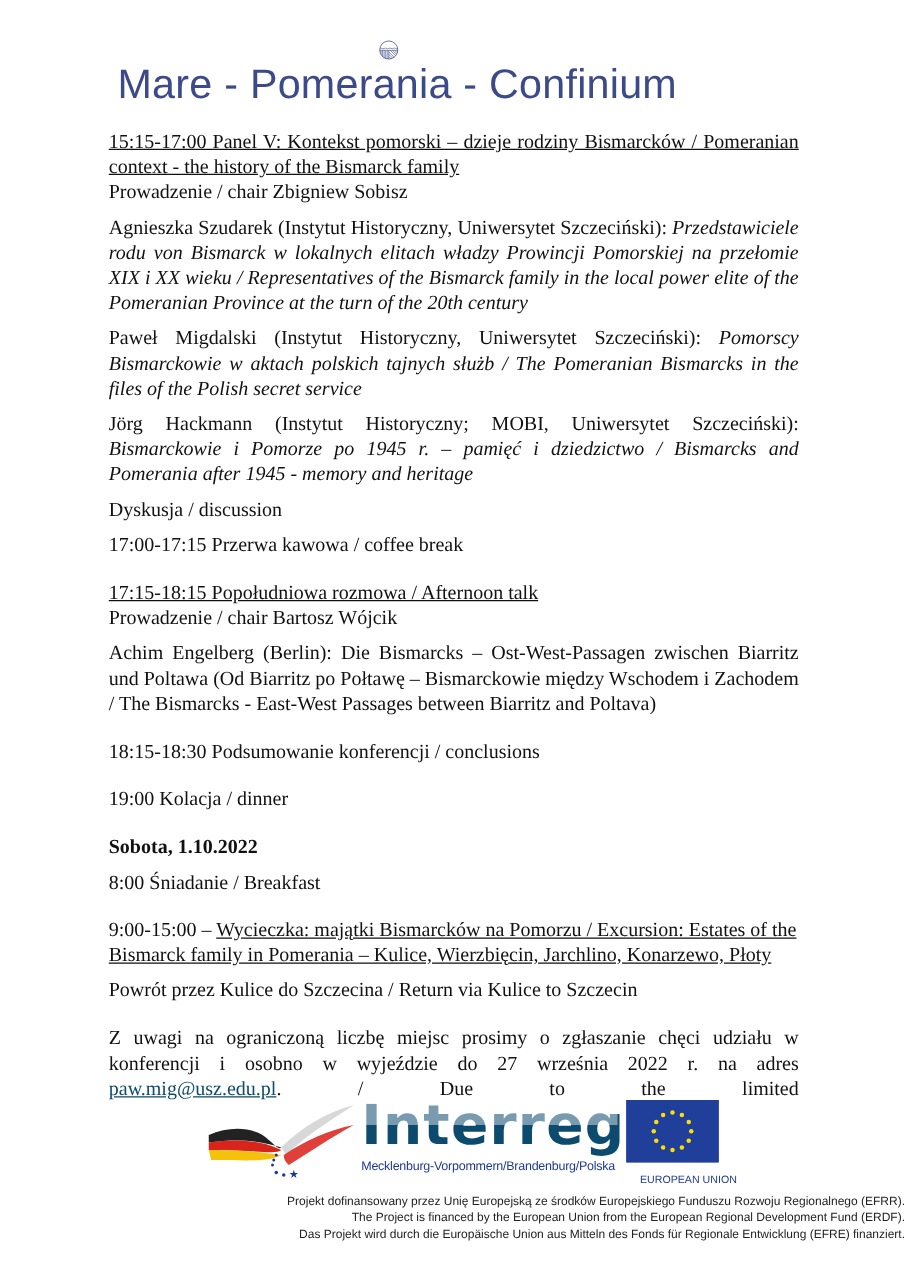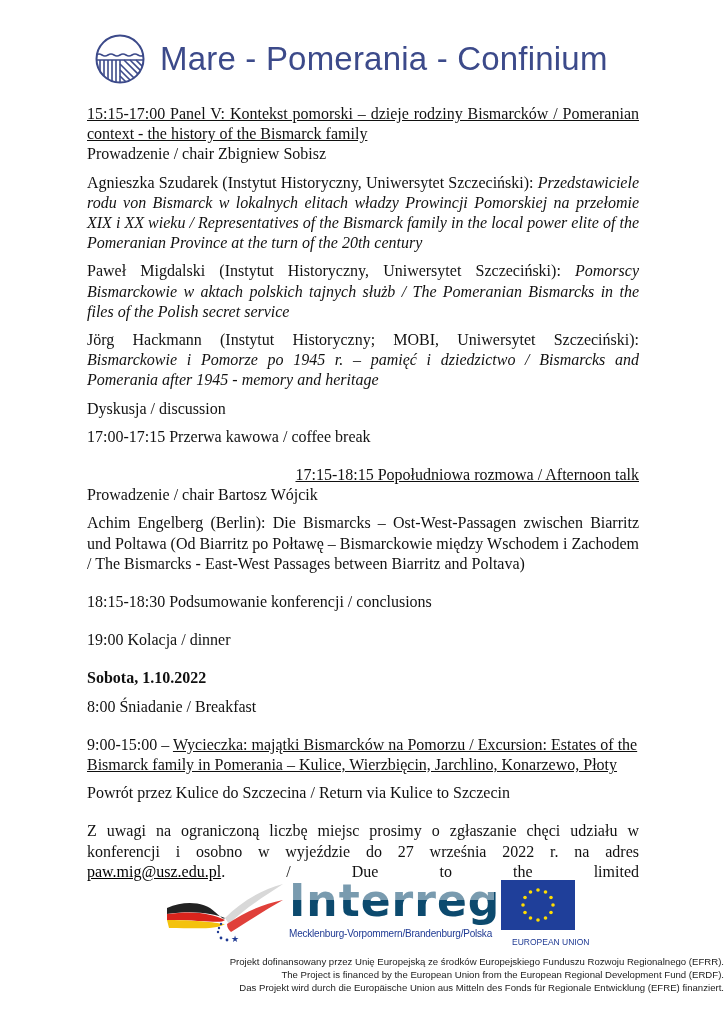--- a/index.html
+++ b/index.html
@@ -1,30 +1,30 @@
 <!DOCTYPE html>
 <html><head>
   <meta charset="utf-8">
   <style>
     * { box-sizing: border-box; margin: 0; padding: 0; }
     html, body { width: 724px; height: 1024px; background: #ffffff; overflow: hidden; }
     body { position: relative; font-family: "Liberation Serif", serif; color: #111; }
 
-    .header { position: absolute; left: 94px; top: 32px; height: 54px; display: flex; align-items: center; }
+    .header { position: absolute; left: 94px; top: 32px; height: 54px; display: flex; align-items: center; flex-direction: column; }
     .logo-icon { width: 52px; height: 52px; margin-right: 14px; }
     .logo-text { font-family: "Liberation Sans", sans-serif; font-size: 33px; color: #3c4a8a; letter-spacing: 0.2px; white-space: nowrap; }
 
     .content { position: absolute; left: 87px; top: 104px; width: 552px; font-size: 16px; line-height: 20.2px; }
     .p { margin-bottom: 8px; text-align: justify; }
     .u { text-decoration: underline; }
     .i { font-style: italic; }
     .b { font-weight: bold; }
     .nomb { margin-bottom: 0; }
     .gap-lg { margin-bottom: 18px; }
-    .link { color: #000000; text-decoration: underline; }
+    .link { color: #0c4a6e; text-decoration: underline; }
     .justify-last { text-align-last: justify; }
 
     .footer-logos { position: absolute; left: 165px; top: 878px; width: 410px; height: 66px; }
     .flag-swoosh { position: absolute; left: 0; top: 0; width: 120px; height: 66px; }
     .interreg { position: absolute; left: 124px; top: 0; width: 205px; height: 66px; }
     .interreg-word { font-family: "DejaVu Sans", sans-serif; font-weight: bold; font-size: 44px; color: #0c4a6e; letter-spacing: 1px; line-height: 46px; position: relative; }
     .interreg-word::after { content: ""; position: absolute; left: 0; right: 0; top: 0; height: 22px; background: rgba(255,255,255,0.45); }
     .interreg-sub { font-family: "Liberation Sans", sans-serif; font-size: 10px; color: #1f3a93; white-space: nowrap; margin-top: 4px; letter-spacing: -0.2px; }
     .eu { position: absolute; left: 336px; top: 2px; width: 74px; height: 64px; }
     .eu-flag { width: 74px; height: 50px; background: #1f3f9a; position: relative; }
@@ -73,21 +73,21 @@
   <div class="p">
     <span>Paweł Migdalski (Instytut Historyczny, Uniwersytet Szczeciński): </span><span class="i">Pomorscy Bismarckowie w aktach polskich tajnych służb / The Pomeranian Bismarcks in the files of the Polish secret service</span>
   </div>
   <div class="p">
     <span>Jörg Hackmann (Instytut Historyczny; MOBI, Uniwersytet Szczeciński): </span><span class="i">Bismarckowie i Pomorze po 1945 r. – pamięć i dziedzictwo / Bismarcks and Pomerania after 1945 - memory and heritage</span>
   </div>
 
   <div class="p">Dyskusja / discussion</div>
   <div class="p gap-lg">17:00-17:15 Przerwa kawowa / coffee break</div>
 
-  <div class="p nomb u" style="text-align:right">17:15-18:15 Popołudniowa rozmowa / Afternoon talk</div>
+  <div class="p nomb u" style="text-align:left">17:15-18:15 Popołudniowa rozmowa / Afternoon talk</div>
   <div class="p">Prowadzenie / chair Bartosz Wójcik</div>
   <div class="p gap-lg">Achim Engelberg (Berlin): Die Bismarcks – Ost-West-Passagen zwischen Biarritz und Poltawa (Od Biarritz po Połtawę – Bismarckowie między Wschodem i Zachodem / The Bismarcks - East-West Passages between Biarritz and Poltava)</div>
 
   <div class="p gap-lg">18:15-18:30 Podsumowanie konferencji / conclusions</div>
   <div class="p gap-lg">19:00 Kolacja / dinner</div>
 
   <div class="p b">Sobota, 1.10.2022</div>
   <div class="p gap-lg">8:00 Śniadanie / Breakfast</div>
 
   <div class="p" style="text-align:left">

